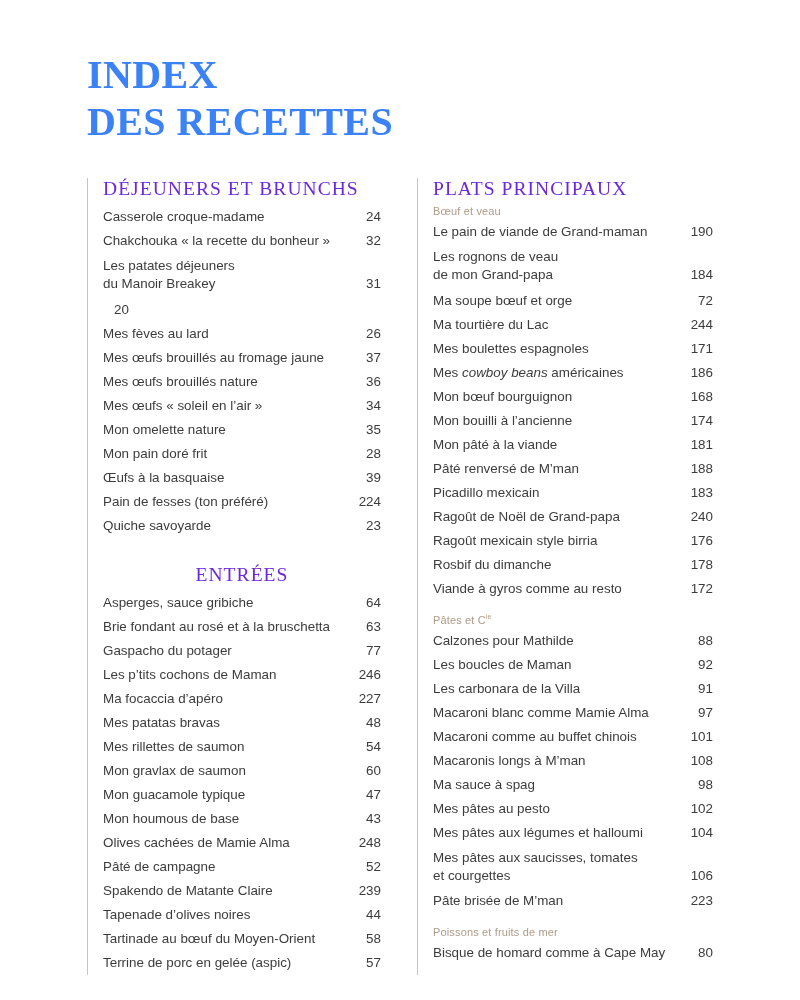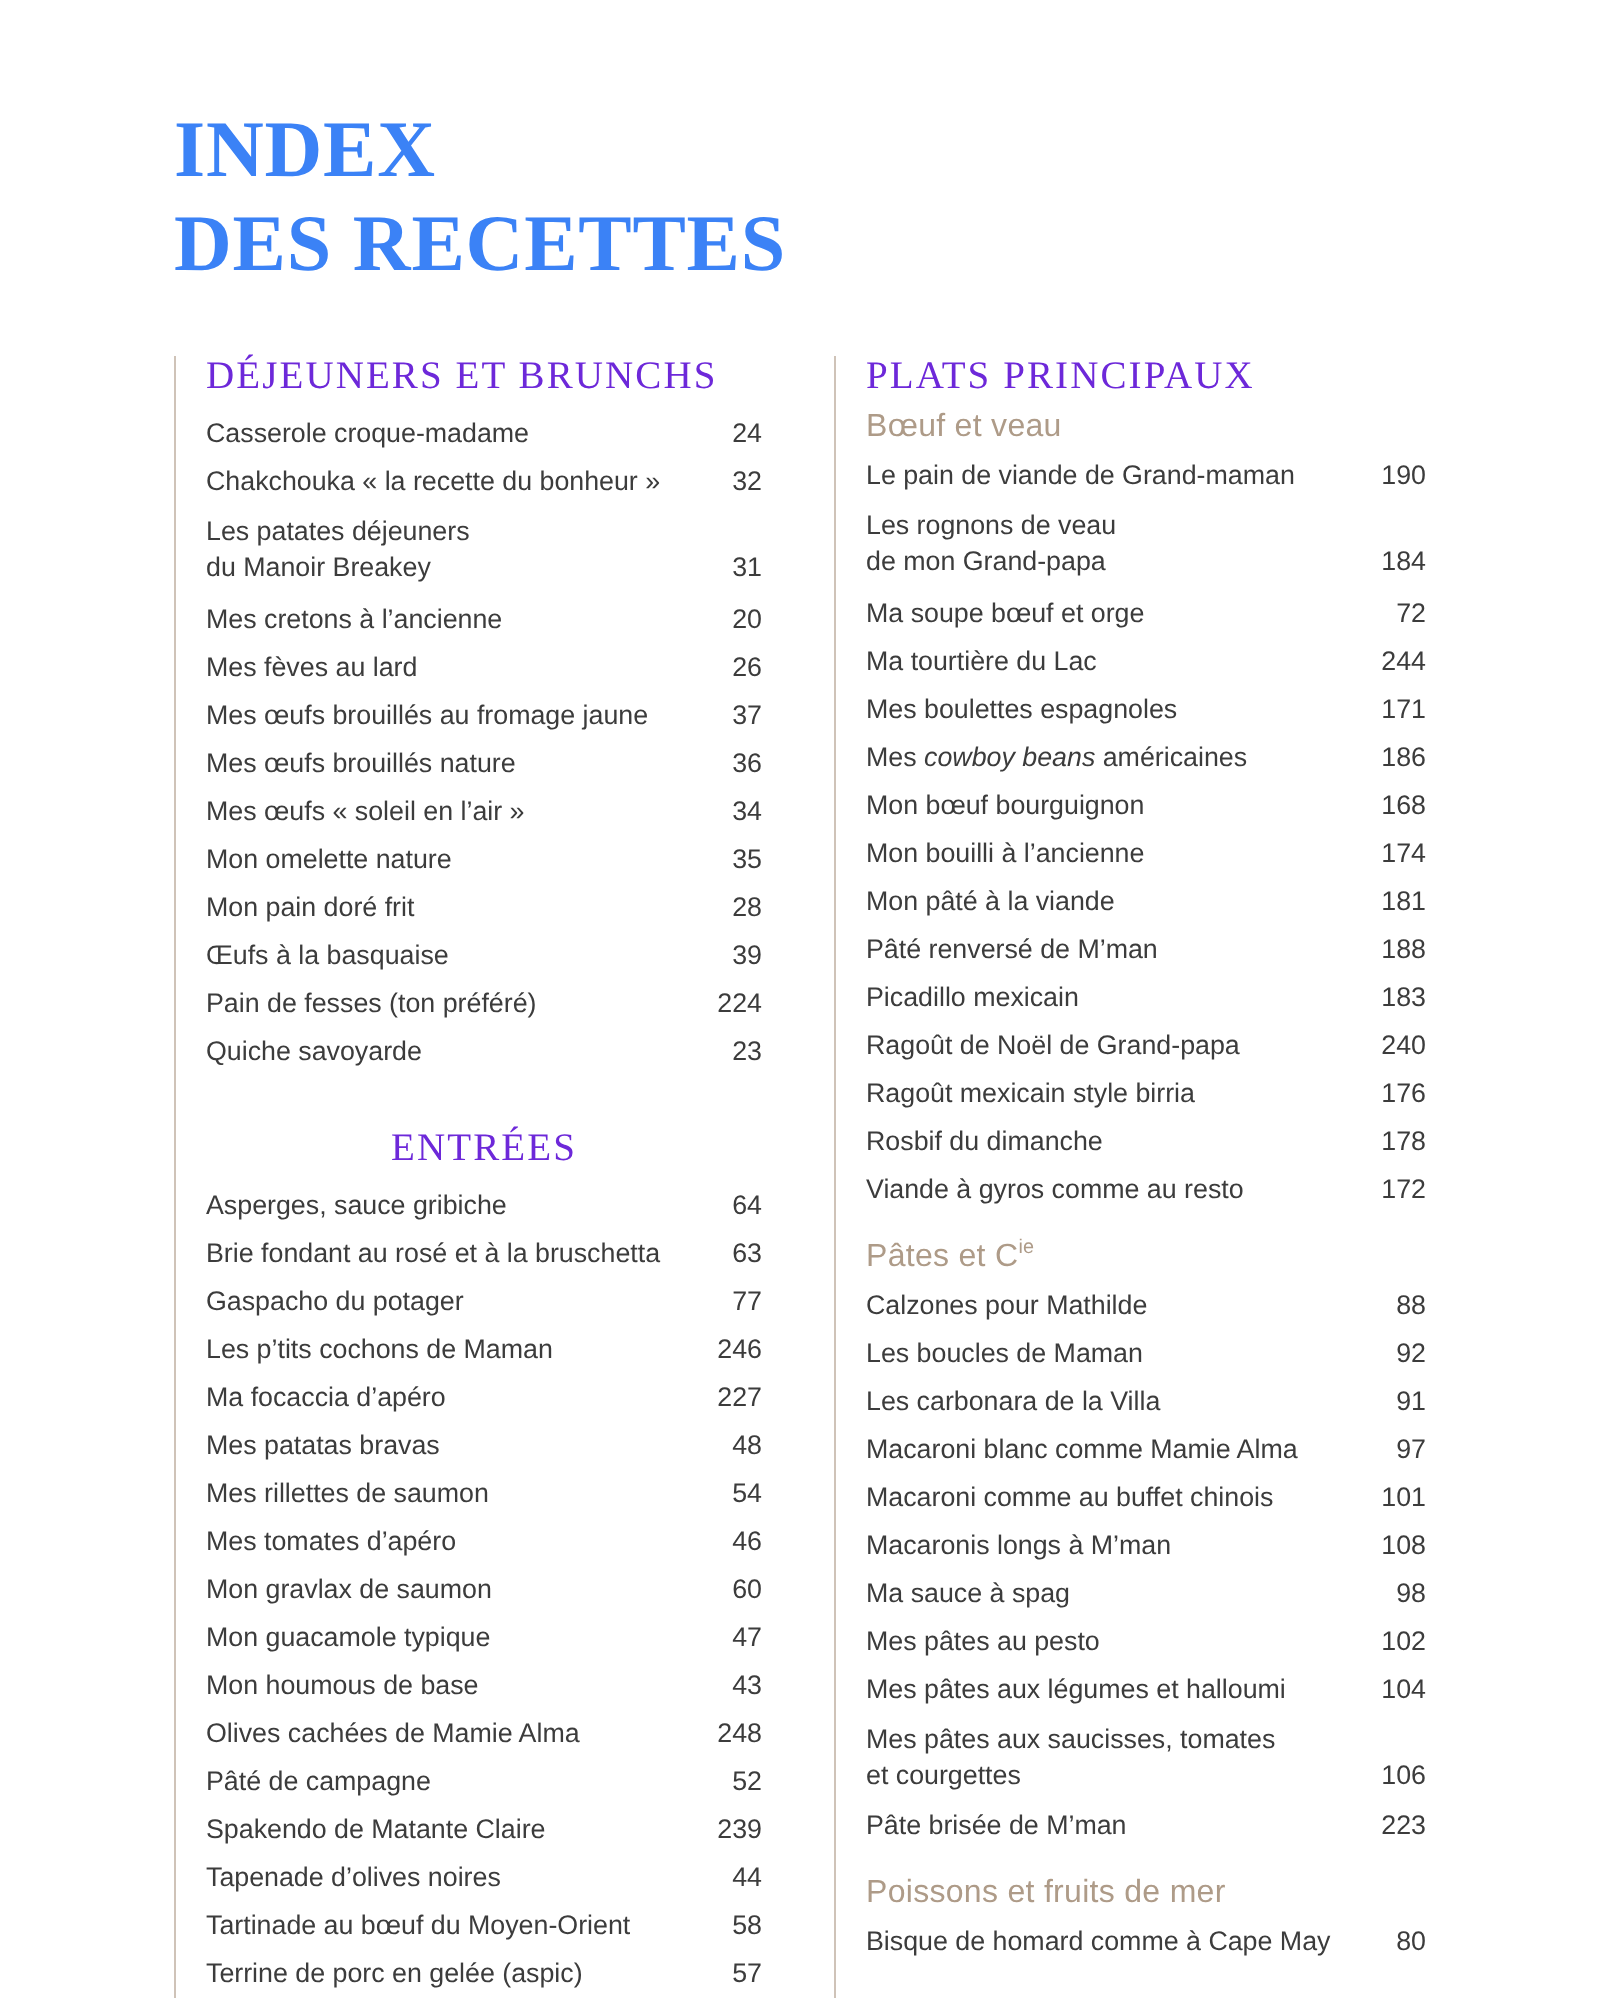--- a/index.html
+++ b/index.html
@@ -62,21 +62,21 @@
     font-weight: 400;
     letter-spacing: 1.05px;
     color: #6d28d9;
     margin: 0 0 5px 0;
     white-space: nowrap;
   }
   .section-head.spaced { margin-top: 26px; text-align: center; }
 
   .sub-head {
     font-family: "Liberation Sans", sans-serif;
-    font-size: 16px;
+    font-size: 11px;
     font-weight: 400;
     letter-spacing: 0.15px;
     color: #ae9b88;
     margin: 0 0 3px 0;
     white-space: nowrap;
   }
   .sub-head.spaced { margin-top: 13px; }
   .sub-head sup {
     font-size: 0.62em;
     vertical-align: super;
@@ -134,21 +134,20 @@
           <div class="entry">
             <span class="name">Chakchouka « la recette du bonheur »</span>
             <span class="page-no">32</span>
           </div>
           <div class="entry two-line">
             <span class="name">Les patates déjeuners
 du Manoir Breakey</span>
             <span class="page-no">31</span>
           </div>
           <div class="entry">
-            <span class="name">Mes cretons à l’ancienne</span>
             <span class="page-no">20</span>
           </div>
           <div class="entry">
             <span class="name">Mes fèves au lard</span>
             <span class="page-no">26</span>
           </div>
           <div class="entry">
             <span class="name">Mes œufs brouillés au fromage jaune</span>
             <span class="page-no">37</span>
           </div>
@@ -201,24 +200,20 @@
             <span class="name">Ma focaccia d’apéro</span>
             <span class="page-no">227</span>
           </div>
           <div class="entry">
             <span class="name">Mes patatas bravas</span>
             <span class="page-no">48</span>
           </div>
           <div class="entry">
             <span class="name">Mes rillettes de saumon</span>
             <span class="page-no">54</span>
-          </div>
-          <div class="entry">
-            <span class="name">Mes tomates d’apéro</span>
-            <span class="page-no">46</span>
           </div>
           <div class="entry">
             <span class="name">Mon gravlax de saumon</span>
             <span class="page-no">60</span>
           </div>
           <div class="entry">
             <span class="name">Mon guacamole typique</span>
             <span class="page-no">47</span>
           </div>
           <div class="entry">

